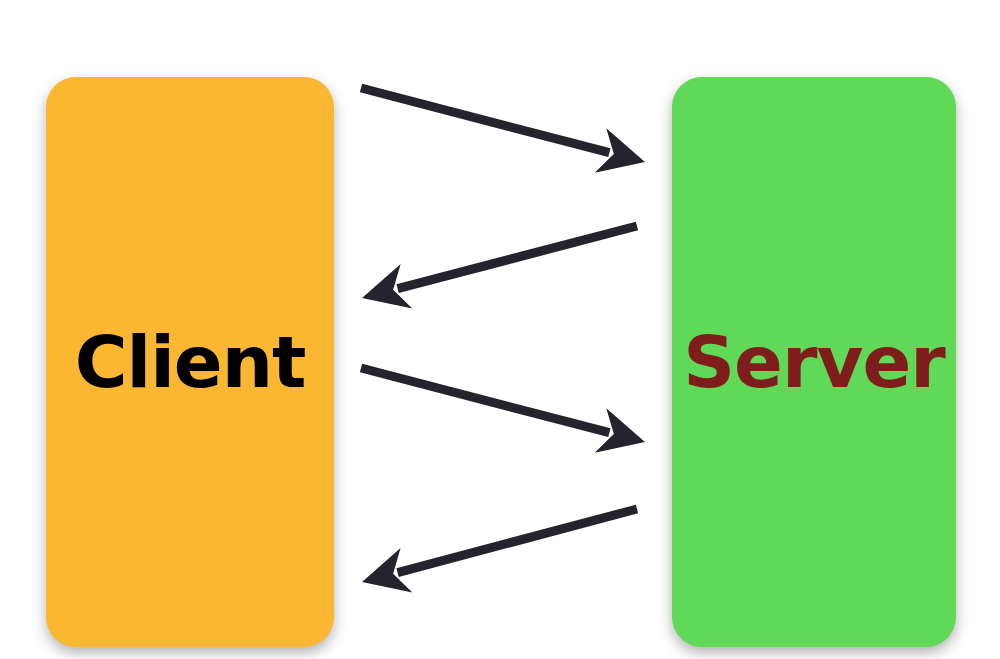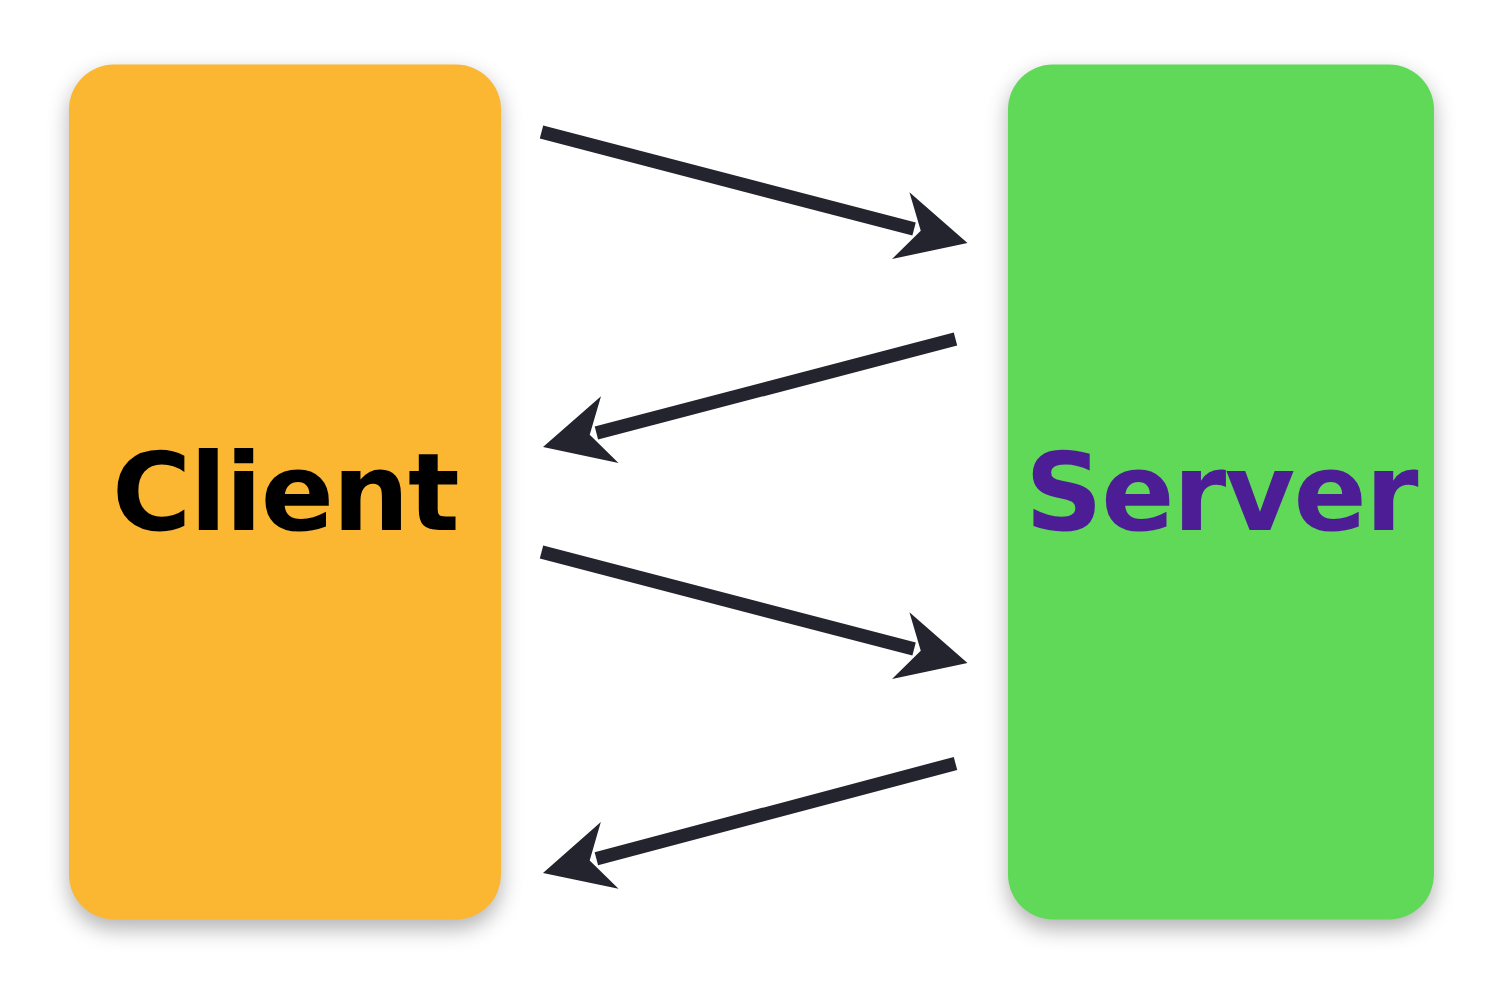--- a/index.html
+++ b/index.html
@@ -18,20 +18,21 @@
     font-family: "DejaVu Sans", "Liberation Sans", sans-serif;
   }
   .node {
     position: absolute;
     display: flex;
     align-items: center;
     justify-content: center;
     border-radius: 30px;
     box-shadow: 0 6px 14px rgba(0,0,0,0.30);
     box-sizing: border-box;
+    margin-top: 34px;
   }
   .node-label {
     font-size: 72px;
     font-weight: 700;
     letter-spacing: -1px;
     line-height: 1;
     white-space: nowrap;
     user-select: none;
   }
   #client-node {
@@ -58,21 +59,21 @@
 </head>
 <body>
 
 <div id="stage" style="width: 1000px; height: 659px; background: rgb(255, 255, 255); border-radius: 36px;">
 
   <div class="node" id="client-node" style="left: 46px; top: 43px; width: 288px; height: 570px; background: rgb(251, 183, 49);">
     <span class="node-label" style="color: rgb(0, 0, 0);">Client</span>
   </div>
 
   <div class="node" id="server-node" style="left: 672px; top: 43px; width: 284px; height: 570px; background: rgb(95, 217, 87);">
-    <span class="node-label" style="color: #4c1d95;">Server</span>
+    <span class="node-label" style="color: #7f1d1d;">Server</span>
   </div>
 
   <svg id="arrow-layer" viewBox="0 0 1000 659" xmlns="http://www.w3.org/2000/svg">
     <g>
       <path id="arrow-shaft-0" d="M 359.8653498689097 92.3546032058061 L 608.2543725414287 157.075686578223 L 610.5236728036093 148.36648016661084 L 362.1346501310903 83.6453967941939 Z" fill="#24242E"></path>
       <path id="arrow-head-0" d="M 645 162 L 594.6869554484094 172.65821504519675 L 613.8403948384541 153.88094795086482 L 606.2856012328882 128.14449338584558 Z" fill="#24242E"></path>
     </g>
     <g>
       <path id="arrow-shaft-1" d="M 635.8602354527553 221.64673263205162 L 396.4602885950887 284.32599144569525 L 398.73981768957805 293.032526181592 L 638.1397645472447 230.35326736794838 Z" fill="#24242E"></path>
       <path id="arrow-head-1" d="M 362 298 L 400.674603186444 264.09904030309616 L 393.1500464995417 289.8443514619382 L 412.3255296693895 308.5991067310129 Z" fill="#24242E"></path>

